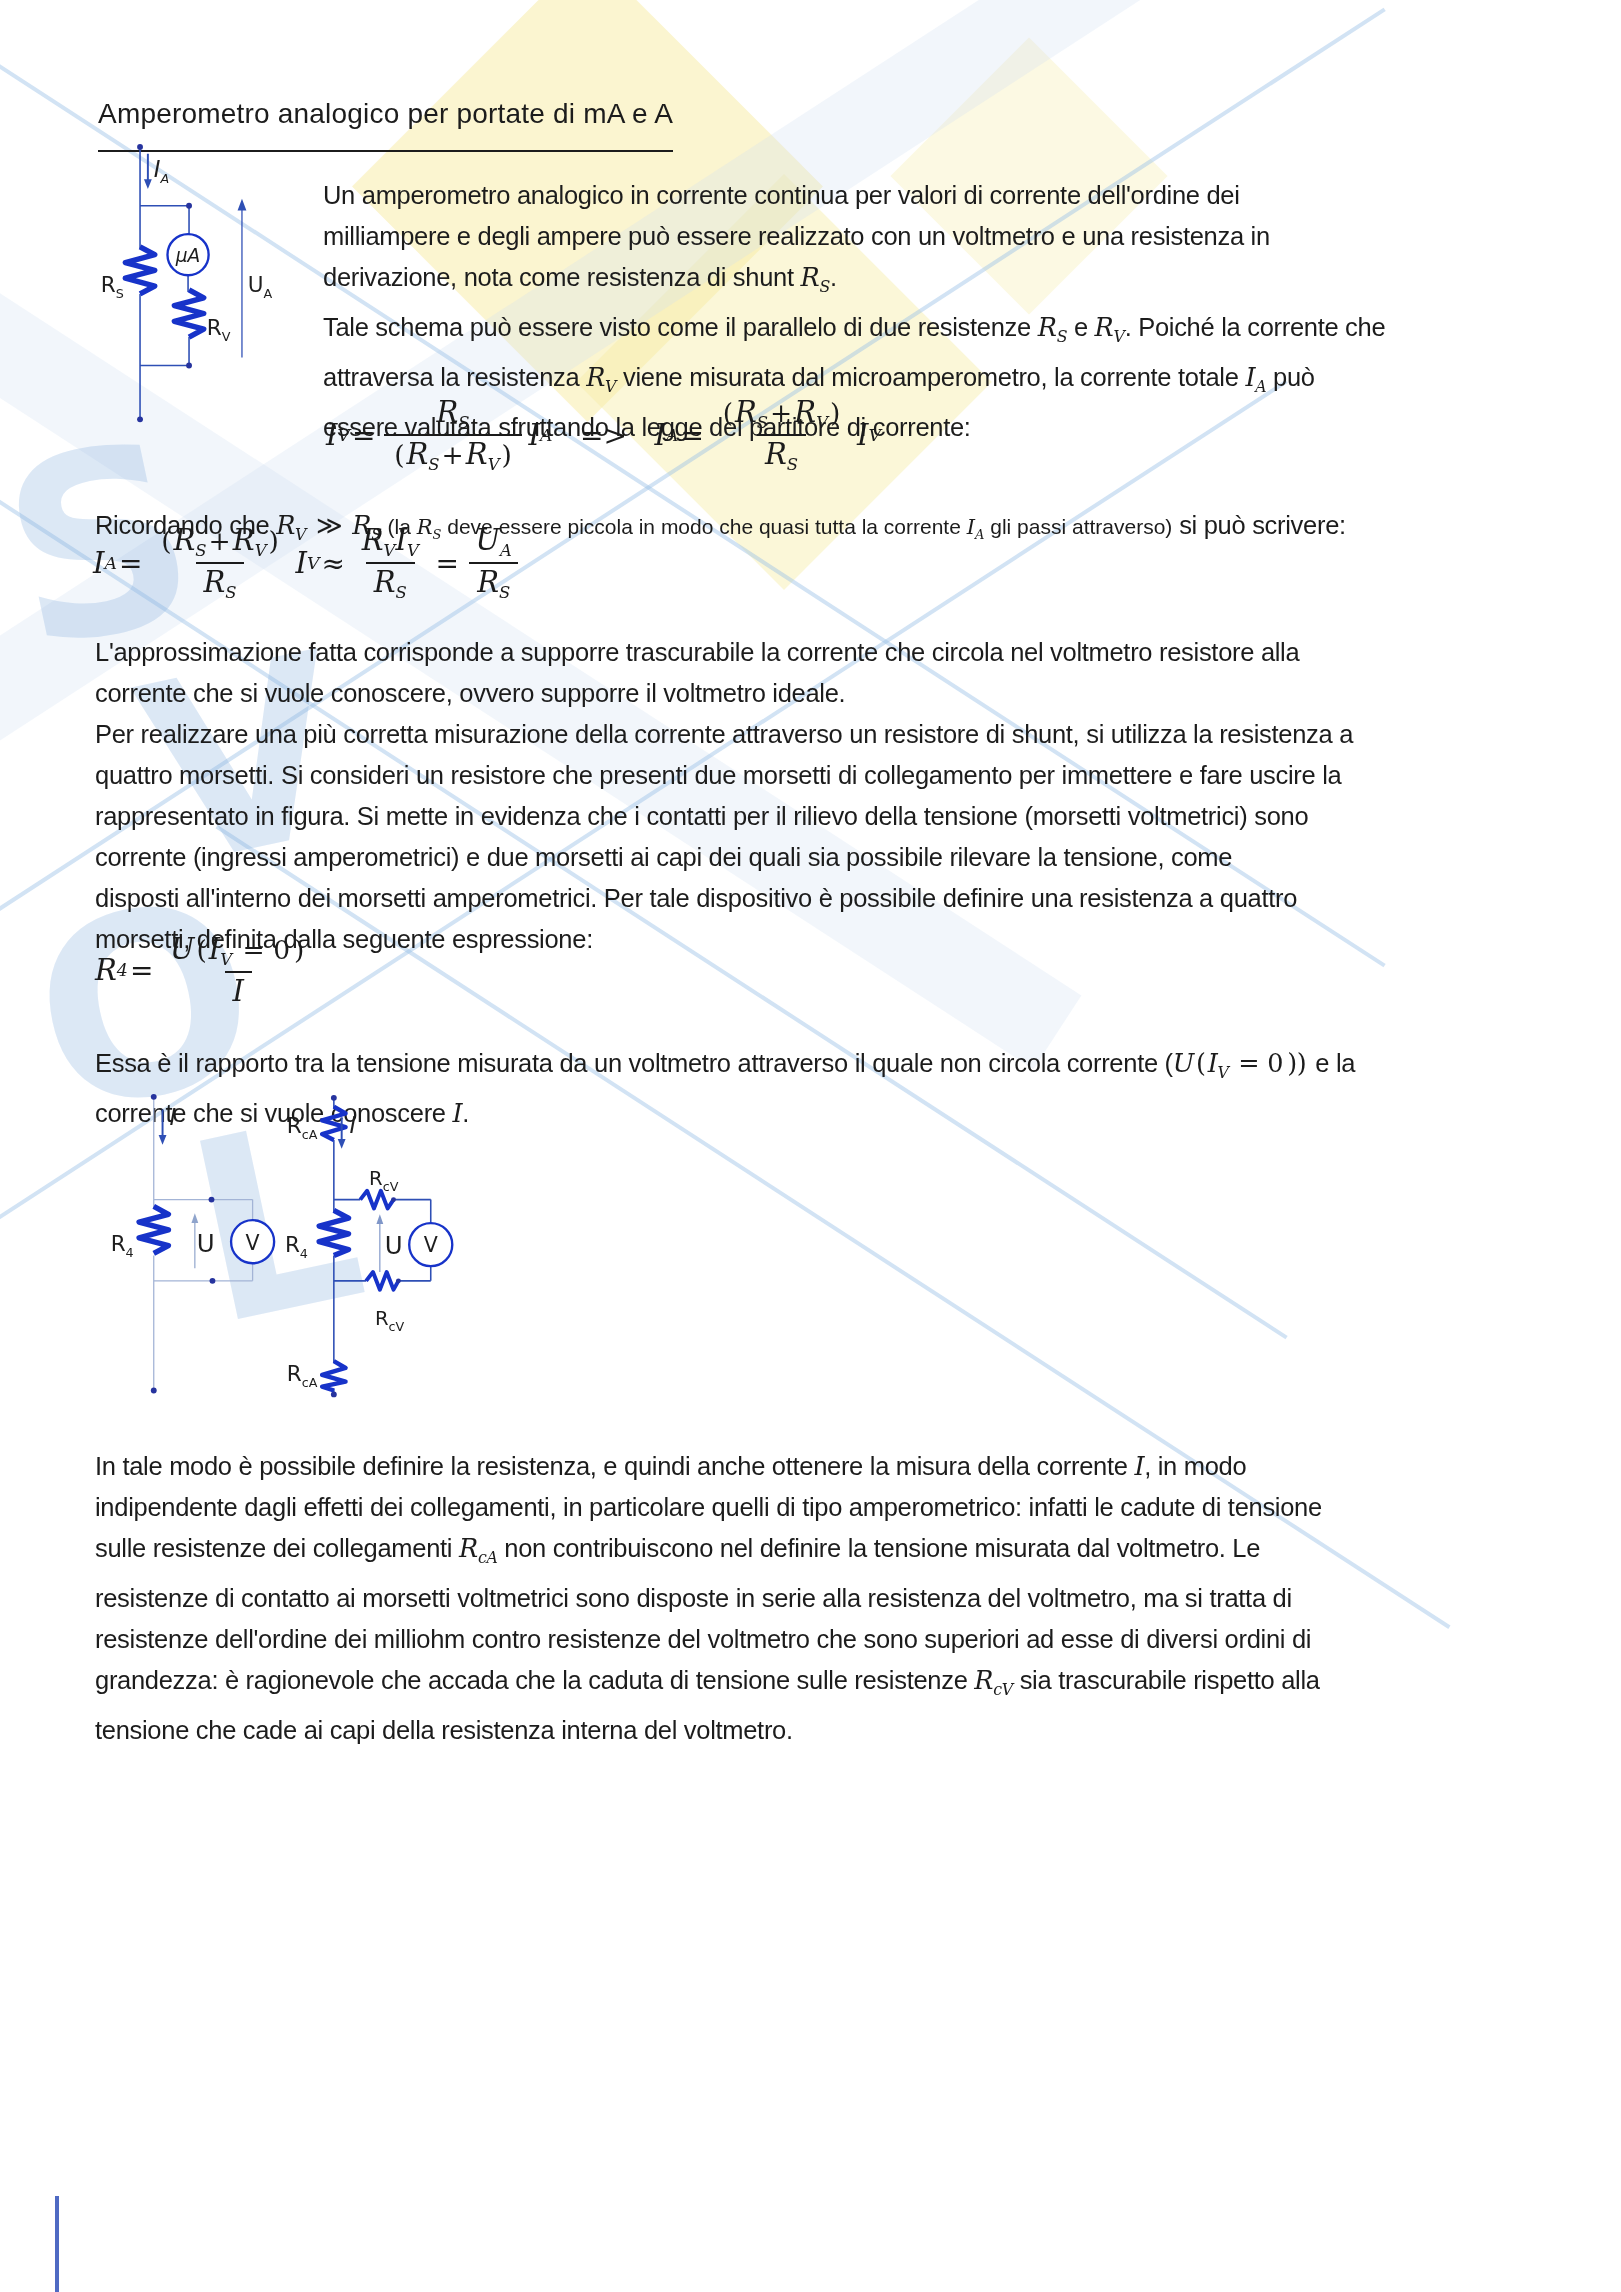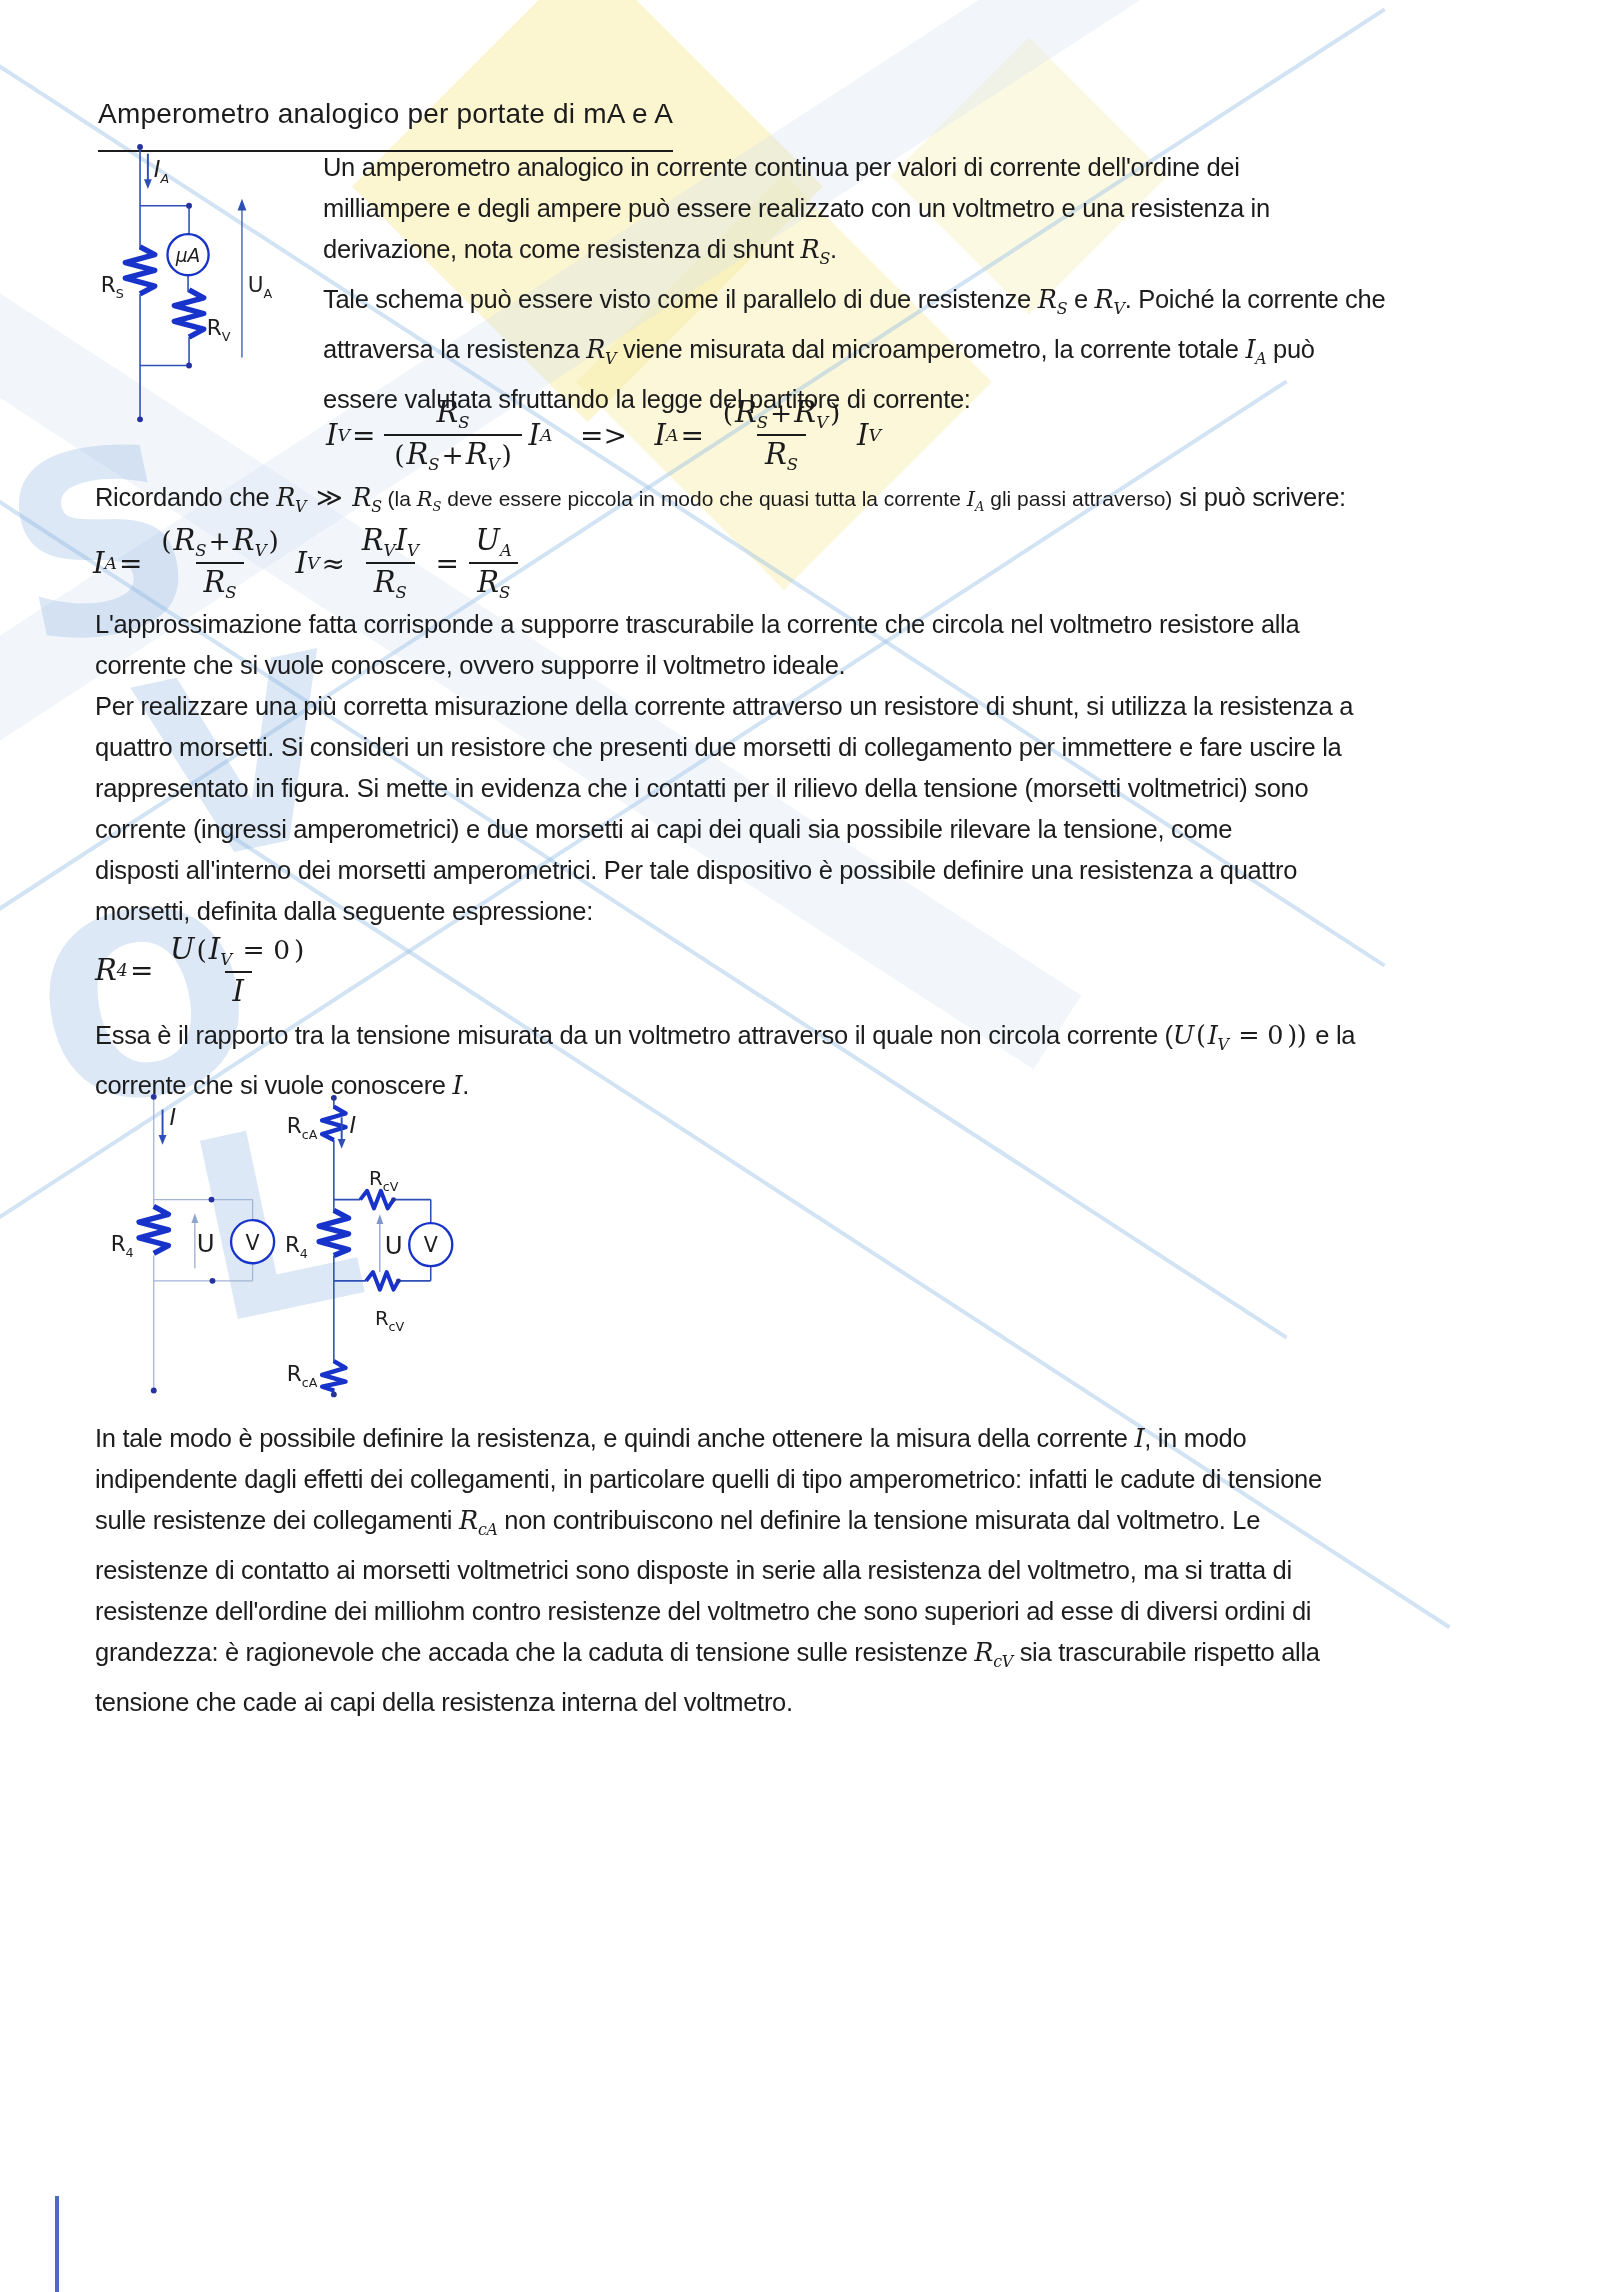--- a/index.html
+++ b/index.html
@@ -21,21 +21,21 @@
     line-height:1;
   }
   .wm-vline { width:3.9px; background:#3050b8; opacity:.85; }
 
   
   .title {
     font-size:28px; letter-spacing:0.2px;
     border-bottom:2.5px solid #1c1c1c; padding-bottom:20px;
     display:inline-block;
   }
-  .body-text { font-size:25.5px; letter-spacing:-0.3px; }
+  .body-text { font-size:25.5px; letter-spacing:-0.3px;margin-top:28px; }
   .line { display:block; line-height:41px; white-space:nowrap; }
   .small-inline { font-size:21px; letter-spacing:0; }
 
   
   .mv { font-family:"DejaVu Serif", serif; font-style:italic; }
   sub.msub { font-family:"DejaVu Serif", serif; font-style:italic; font-size:.62em; }
   .mo { font-family:"DejaVu Serif", serif; padding:0 2px; }
   .msp { display:inline-block; width:25.5px; }
 
   .formula {

